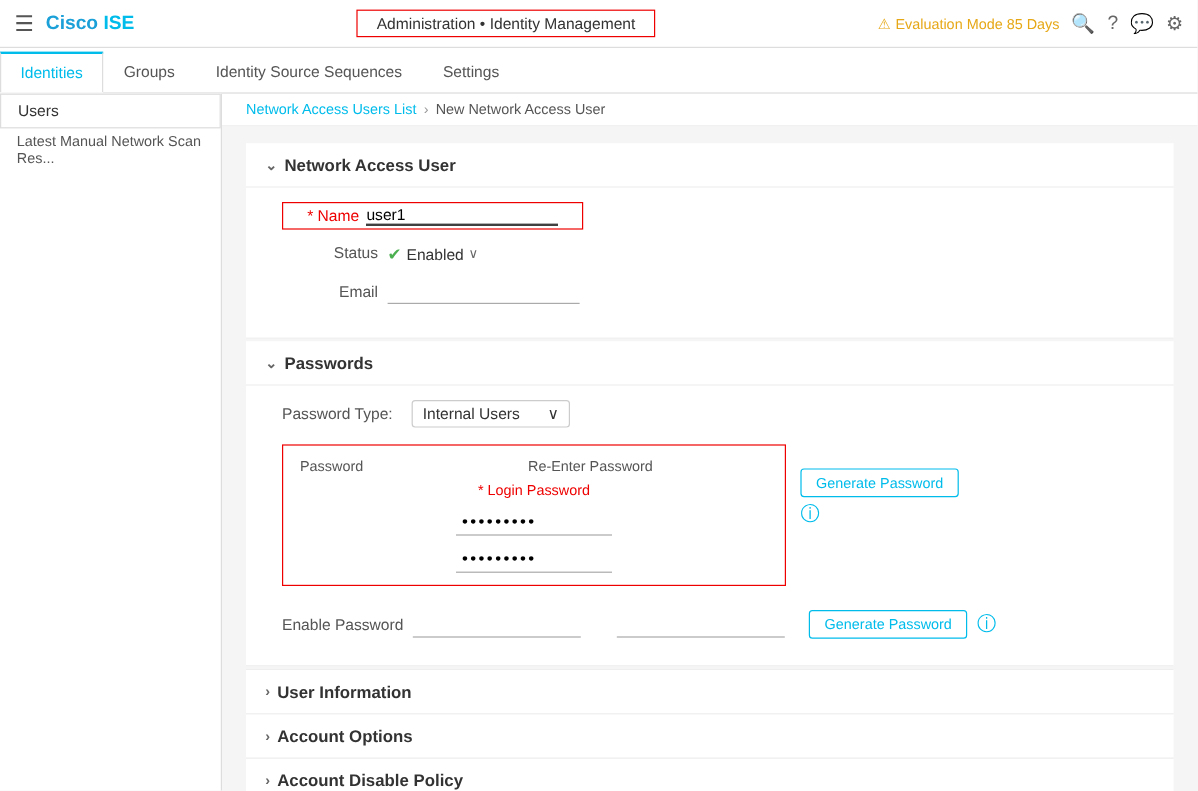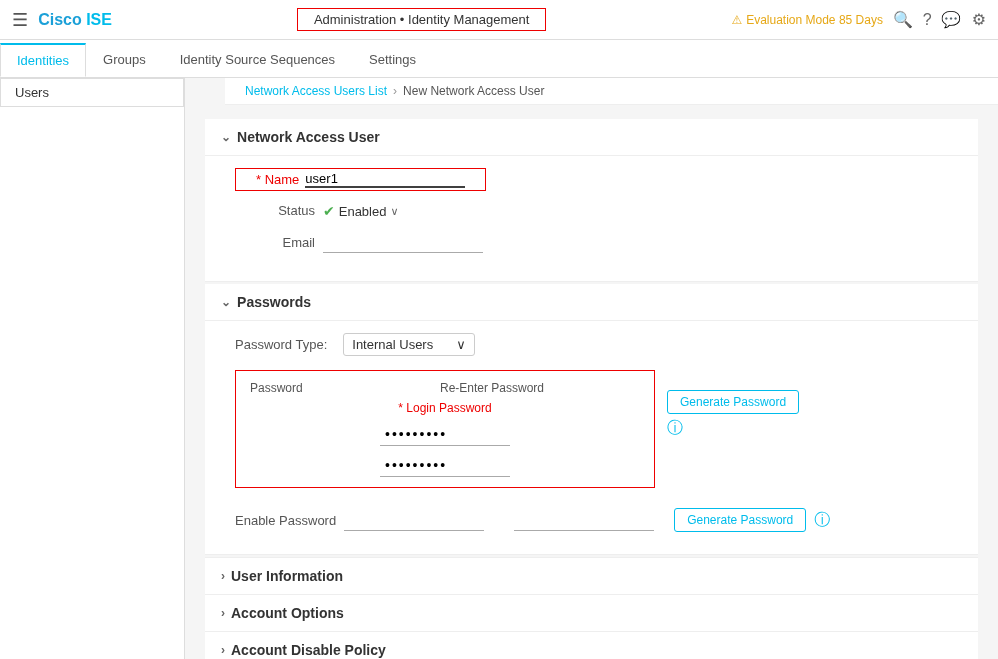--- a/index.html
+++ b/index.html
@@ -111,21 +111,20 @@
 
     
     .breadcrumb {
       background: #fff;
       padding: 6px 20px;
       font-size: 12px;
       border-bottom: 1px solid #eee;
       display: flex;
       align-items: center;
       gap: 6px;
-      margin-left: 40px;
     }
     .breadcrumb a { color: #00bceb; text-decoration: none; }
     .breadcrumb-sep { color: #999; }
     .breadcrumb-current { color: #555; }
 
     
     .content-area {
       padding: 14px 20px;
     }
     .section-header {
@@ -355,20 +354,21 @@
   <div class="nav-tab active">Identities</div>
   <div class="nav-tab">Groups</div>
   <div class="nav-tab">Identity Source Sequences</div>
   <div class="nav-tab">Settings</div>
 </nav>
 
 <div class="layout">
 
   <aside class="sidebar">
     <div class="sidebar-item active">Users</div>
+    <div class="sidebar-subitem">Latest Manual Network Scan Res...</div>
   </aside>
 
   <main class="main-content">
 
     <div class="breadcrumb">
       <a href="#">Network Access Users List</a>
       <span class="breadcrumb-sep">›</span>
       <span class="breadcrumb-current">New Network Access User</span>
     </div>
 

